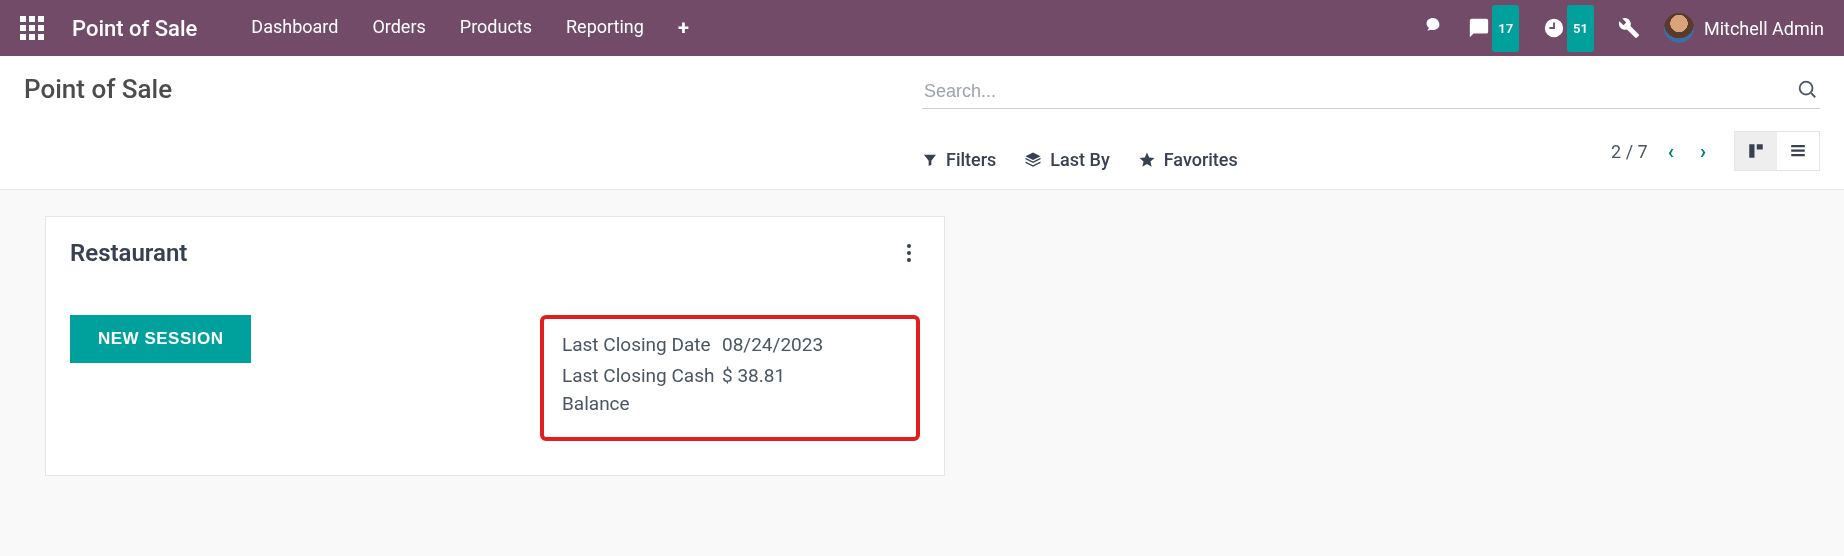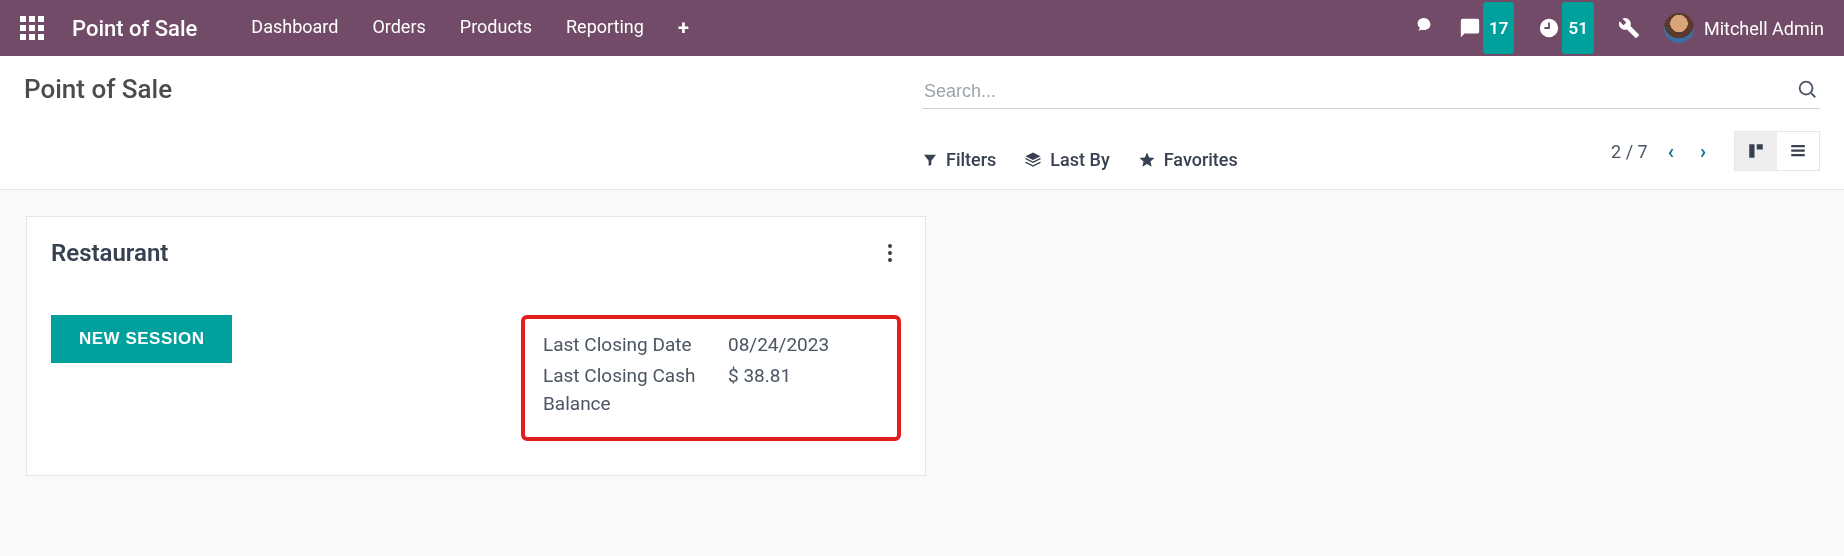--- a/index.html
+++ b/index.html
@@ -34,21 +34,21 @@
   .nav-links { display:flex; gap:34px; margin-left:26px; }
   .nav-link { color:#fff; font-size:18px; cursor:pointer; }
   .nav-plus { font-size:20px; font-weight:bold; color:#fff; cursor:pointer; }
 
   .navbar-right { margin-left:auto; display:flex; align-items:center; gap:24px; }
   .sys-icon { position:relative; cursor:pointer; display:flex; align-items:center; }
   .sys-icon svg { fill:#fff; }
   .badge {
     background:#00A09D;
     color:#fff;
-    font-size:17px;
+    font-size:13px;
     font-weight:600;
     padding:16px 6px;
     border-radius:3px;
     margin-left:2px;
   }
   .company-name { color:#fff; font-size:18px; }
   .avatar {
     width:30px; height:30px; border-radius:50%;
     background: radial-gradient(circle at 50% 35%, #d9a47a 35%, #5b3a2e 36% 60%, #3a6ea5 61%);
     display:inline-block;
@@ -84,21 +84,21 @@
   .facet { display:flex; align-items:center; gap:8px; cursor:pointer; font-size:18px; color:#374151; font-weight:500;margin-top:17px; }
   .facet svg { fill:#374151; }
   .cp-right-cluster { margin-left:auto; display:flex; align-items:center; gap:22px; }
   .pager { display:flex; align-items:center; gap:14px; font-size:18px; color:#4b5563; }
   .pager-arrow { color:#017E84; font-size:20px; font-weight:bold; cursor:pointer; padding:4px 6px; }
   .view-switch { display:flex; align-items:center; gap:0; border:1px solid #e5e5e5; }
   .view-btn { width:42px; height:38px; display:flex; align-items:center; justify-content:center; cursor:pointer; }
   .view-btn.active { background:#eeeeee; }
 
   
-  .kanban-area { padding: 26px; }
+  .kanban-area { padding: 26px; margin-left: 19px; }
   .kanban-card {
     background:#fff;
     border:1px solid #e5e5e5;
     width: 900px;
     padding: 22px 24px 34px 24px;
   }
   .card-top { display:flex; align-items:flex-start; }
   .card-title { font-size:24px; font-weight:600; color:#374151; }
   .card-menu { margin-left:auto; cursor:pointer; padding:4px 8px; }
   .card-body { display:flex; margin-top:44px; align-items:flex-start; gap:40px; }
@@ -107,21 +107,21 @@
     padding:14px 28px; font-size:17px; font-weight:700;
     letter-spacing:0.5px; cursor:pointer;
   }
   .info-box {
     border:4px solid #e11d1d;
     border-radius:6px;
     padding:12px 18px 16px 18px;
     margin-left:auto;
     width: 380px;
   }
-  .info-row { display:flex; margin-bottom:2px;gap:25px; }
+  .info-row { display:flex; margin-bottom:2px; }
   .info-label { width:160px; font-size:19px; color:#4b5563; line-height:1.5; }
   .info-value { font-size:19px; color:#4b5563; line-height:1.5; }
 </style>
 </head>
 <body>
 
 <div class="navbar">
   <div class="navbar-left">
     <div class="app-icon">
       <span></span>

